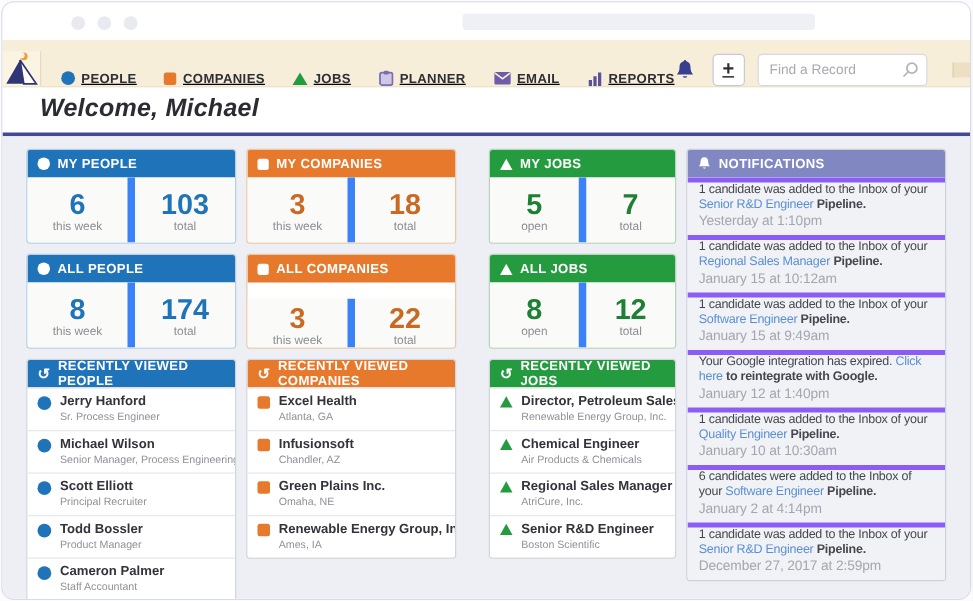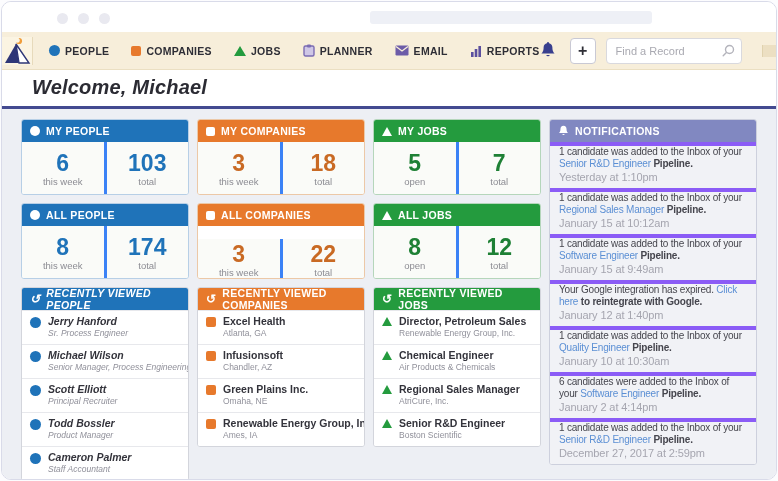--- a/index.html
+++ b/index.html
@@ -8,21 +8,21 @@
     position:relative; width:776px; height:479px; margin:1px; background:#ffffff;
     border:1px solid #d9dbe9; border-radius:10px; overflow:hidden;
     display:flex; flex-direction:column;
   }
   
   .chrome { height:30px; background:#ffffff; position:relative; flex:0 0 auto; }
   .chrome .dot { position:absolute; top:11px; width:11px; height:11px; border-radius:50%; background:#e9e9f0; }
   .chrome .d1{ left:55px; } .chrome .d2{ left:76px; } .chrome .d3{ left:97px; }
   .chrome .urlbar { position:absolute; left:368px; top:9px; width:282px; height:13px; background:#eef0f6; border-radius:3px; }
   
-  .nav { height:38px; background:#f7eeda; border-bottom:1px solid #ebdfc2; display:flex; align-items:center; flex:0 0 auto; }
+  .nav { height:38px; background:#f7eeda; border-bottom:1px solid #ebdfc2; display:flex; align-items:flex-end; flex:0 0 auto;text-decoration:underline; }
   .logo-tile { width:46px; background:#fbf4e2; border-right:1px solid #e7dabb; display:flex; align-items:center; justify-content:center; }
   .nav-items { display:flex; align-items:center; gap:22px; padding-left:16px; }
   .nav-item { display:flex; align-items:center; gap:5px; font-size:10.5px; font-weight:700; letter-spacing:.3px; color:#2e2e36; cursor:pointer; }
   .shape-circle { width:11px; height:11px; border-radius:50%; background:#1f73b9; display:inline-block; }
   .shape-square { width:10px; height:10px; border-radius:2px; background:#e7792c; display:inline-block; }
   .shape-tri { width:0; height:0; border-left:6px solid transparent; border-right:6px solid transparent; border-bottom:10px solid #249b3e; display:inline-block; }
   .nav-right { margin-left:auto; display:flex; align-items:center; gap:10px; }
   .bell-btn { display:flex; align-items:center; cursor:pointer; margin-right:4px; }
   .plus-btn { width:26px; height:26px; background:#fff; border:1px solid #c9c9d4; border-radius:4px; font-size:16px; font-weight:700; color:#2e2e36; line-height:24px; text-align:center; cursor:pointer; }
   .search-wrap { position:relative; margin-right:10px; }
@@ -41,26 +41,26 @@
   .card { border-radius:3px; overflow:hidden; background:#fff; }
   .card-header { height:22px; display:flex; align-items:center; gap:6px; padding:0 8px; color:#fff; font-size:10.5px; font-weight:700; letter-spacing:.3px; }
   .hdr-circle { width:10px; height:10px; border-radius:50%; background:#fff; }
   .hdr-square { width:9px; height:9px; border-radius:2px; background:#fff; }
   .hdr-tri { width:0; height:0; border-left:5px solid transparent; border-right:5px solid transparent; border-bottom:9px solid #fff; }
   .history-icon::before { content:"↺"; font-size:12px; font-weight:700; }
   
   .stat-card { height:76px; display:flex; flex-direction:column; border:1px solid;justify-content:space-between; }
   .stat-body { flex:1; display:flex; background:#fafbf8; }
   .stat-cell { flex:1; display:flex; flex-direction:column; align-items:center; justify-content:center; padding-top:2px; }
-  .stat-cell + .stat-cell { border-left:3px solid #3b82f6; }
+  .stat-cell + .stat-cell { border-left:6px solid #3b82f6; }
   .stat-value { font-size:23px; font-weight:700; line-height:24px; }
   .stat-label { font-size:9.5px; color:#8c8c93; margin-top:1px; }
   .theme-blue   { border-color:#b7cfe6; } .theme-blue   .card-header{ background:#1f73b9; } .theme-blue   .stat-value{ color:#1f73b9; }
   .theme-orange { border-color:#ecc8a7; } .theme-orange .card-header{ background:#e7792c; } .theme-orange .stat-value{ color:#c96a24; }
-  .theme-green  { border-color:#b5d6bb; } .theme-green  .card-header{ background:#249b3e; } .theme-green  .stat-value{ color:#1e8035; }
+  .theme-green  { border-color:#b5d6bb;margin-left:18px; } .theme-green  .card-header{ background:#249b3e; } .theme-green  .stat-value{ color:#1e8035; }
   
   .list-card { border:1px solid #d3d5dc; }
   .list-item { display:flex; align-items:flex-start; gap:7px; padding:4px 8px 5px; background:#fff; border-top:1px solid #e7e8ec; cursor:pointer; }
   .list-item:first-of-type { border-top:none; }
   .list-item .shape-circle, .list-item .shape-square { margin-top:2px; flex:0 0 auto; }
   .list-item .shape-tri { margin-top:2px; flex:0 0 auto; border-left-width:5.5px; border-right-width:5.5px; border-bottom-width:9.5px; }
   .li-name { font-size:10.5px; font-weight:700; color:#33333b; line-height:13px; white-space:nowrap; }
   .li-sub  { font-size:8.5px; color:#90909a; line-height:11px; white-space:nowrap; }
   
   .notif-card { grid-column:4; grid-row:1 / 4; border:1px solid #cdd0dd; }
@@ -252,21 +252,21 @@
           <div class="stat-value">8</div>
           <div class="stat-label">open</div>
         </div>
         <div class="stat-cell">
           <div class="stat-value">12</div>
           <div class="stat-label">total</div>
         </div>
       </div>
     </div>
 
-    <div class="card list-card theme-blue" style="grid-column:1;grid-row:3;font-style:italic;">
+    <div class="card list-card theme-blue" style="grid-column:1;grid-row:3;">
       <div class="card-header">
         <span class="history-icon"></span>
         <span>RECENTLY VIEWED PEOPLE</span>
       </div>
       <div class="list-item">
         <span class="shape-circle"></span>
         <div>
             <div class="li-name">Jerry Hanford</div>
         <div class="li-sub">Sr. Process Engineer</div>
           </div>

